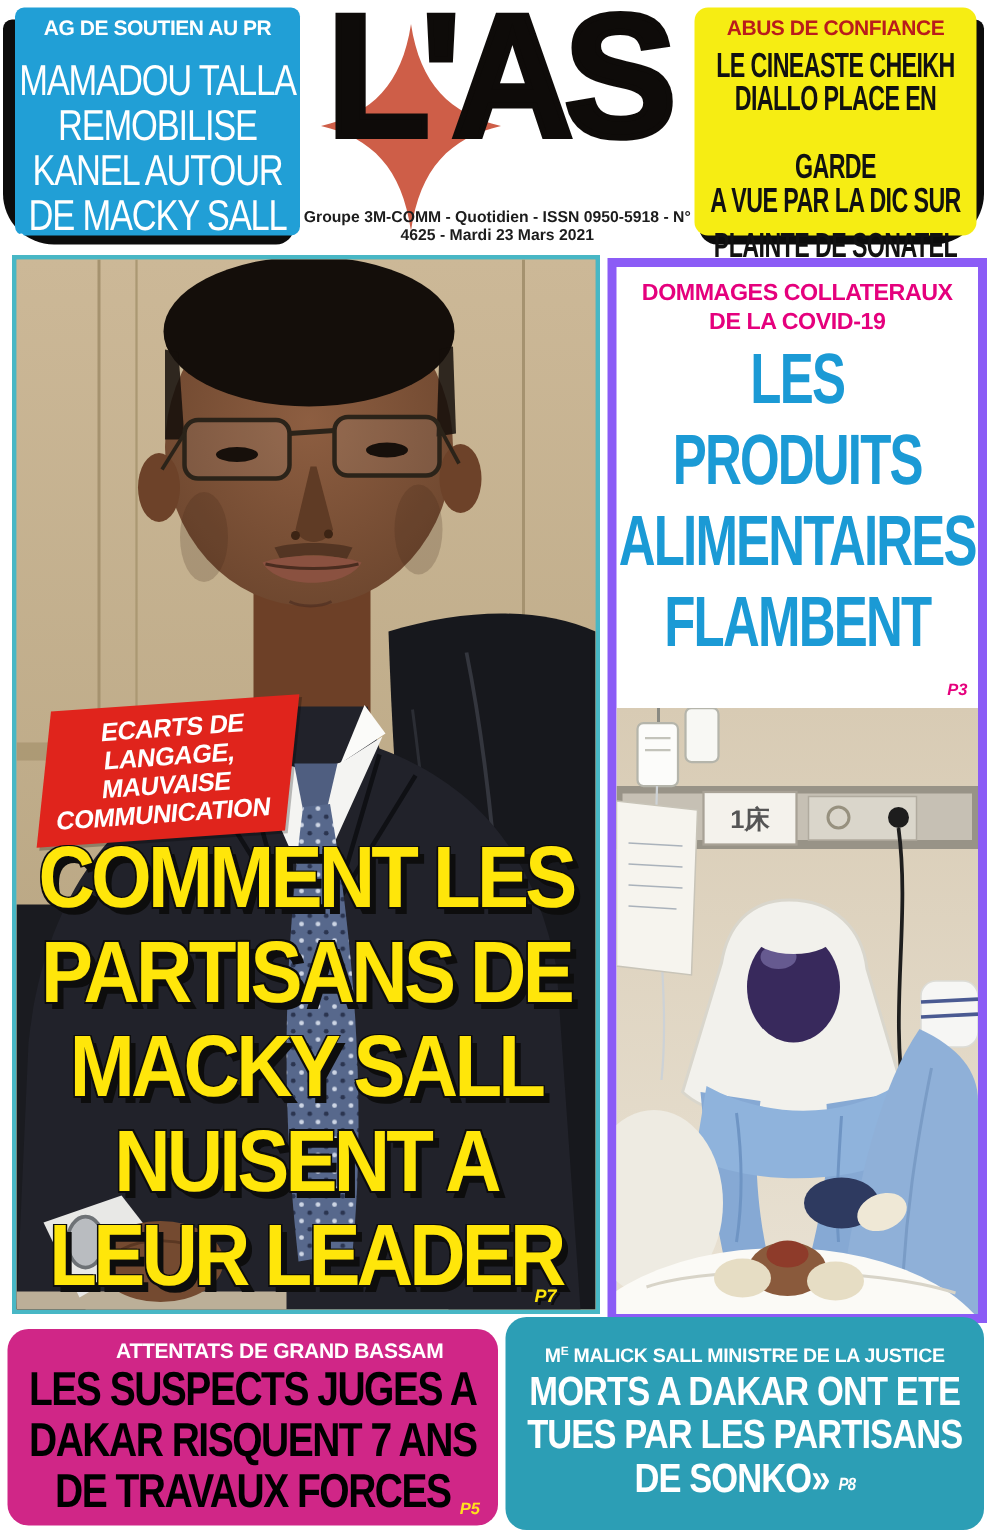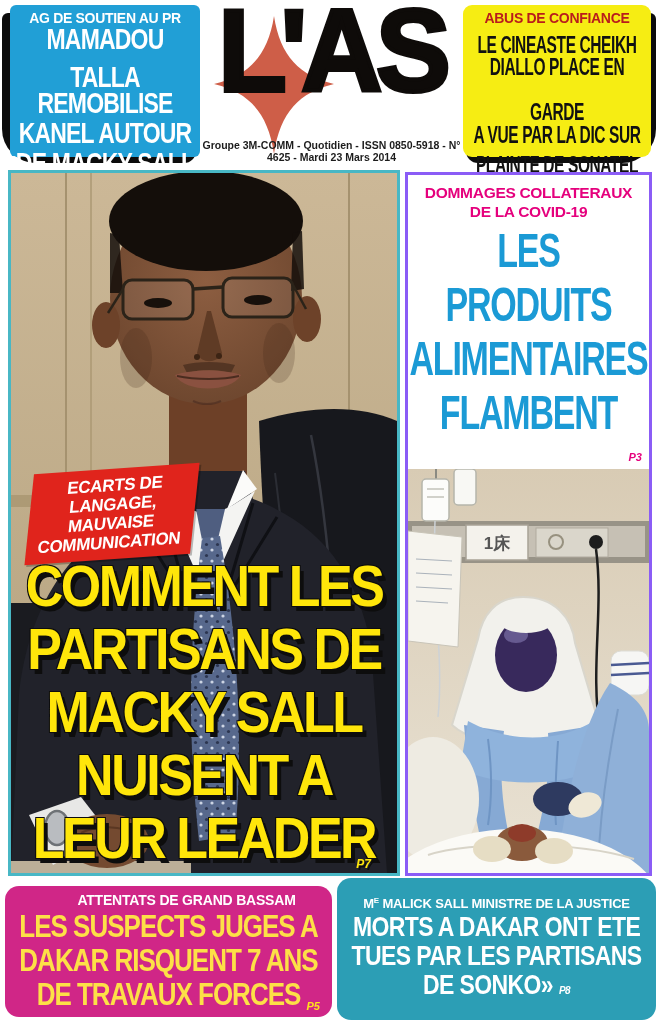--- a/index.html
+++ b/index.html
@@ -8,21 +8,21 @@
   .abs{position:absolute;}
   .ctr{text-align:center;}
   .ln{display:block;}
   .ln>span{display:inline-block;}
 
   
   .mh-left{left:2px;top:5px;width:196px;height:160px;}
   .swoosh-l{left:0;top:8px;width:194px;height:150px;background:#0c0c0c;border-radius:6px 6px 12px 34px;}
   .bluebox{left:8px;top:0;width:190px;height:152px;background:#219fd6;border-radius:6px;}
   .bluebox .kick{margin-top:5px;font-size:14px;font-weight:bold;color:#fff;letter-spacing:-.3px;}
-  .bluebox .hl{margin-top:2px;font-size:23px;line-height:30px;font-weight:bold;color:#fff;letter-spacing:-.8px;}
+  .bluebox .hl{margin-top:12px;font-size:23px;line-height:30px;font-weight:normal;color:#fff;letter-spacing:-.8px;}
   .bluebox .hl .ln>span{transform:scaleY(1.25);}
   .pref-9{left:3px;bottom:1px;color:#fff;font-size:9px;font-style:italic;font-weight:bold;}
 
   .logo-wrap{left:200px;top:2px;width:263px;height:164px;}
   .logo-diamond{left:14px;top:14px;width:120px;height:138px;}
   .logo-title{left:0;top:-16px;width:100%;text-align:center;font-size:112px;font-weight:bold;
               letter-spacing:-6px;color:#0e0b09;-webkit-text-stroke:4px #0e0b09;transform:scaleY(1.04);}
   .tagline{left:0;bottom:3px;width:100%;text-align:center;font-size:10.5px;font-weight:bold;color:#1c1c1c;}
 
   .mh-right{left:463px;top:5px;width:195px;height:160px;}
@@ -38,33 +38,33 @@
          transform:rotate(-4deg) skewX(-10deg);box-shadow:2px 2px 0 rgba(0,0,0,.25);}
   .badge .bl{font-size:17px;line-height:19px;font-weight:bold;color:#fff;text-align:center;letter-spacing:-.3px;}
   .main-hl{left:0;top:382px;width:100%;text-align:center;}
   .main-hl .ln{font-size:52px;line-height:63px;font-weight:bold;color:#ffe60a;letter-spacing:-2.5px;}
   .main-hl .ln>span{transform:scaleY(1.12);
       text-shadow:4px 4px 0 #0d0d0d,-1px -1px 0 #0d0d0d,1px -1px 0 #0d0d0d,-1px 1px 0 #0d0d0d;}
   .pref-7{right:26px;bottom:2px;color:#ffe60a;font-size:12px;font-weight:bold;font-style:italic;
           text-shadow:2px 2px 0 #0d0d0d;}
 
   
-  .covid-box{left:405px;top:172px;width:241px;height:698px;border:3px solid #8b5cf6;background:#fff;}
+  .covid-box{left:405px;top:172px;width:241px;height:698px;border:6px solid #8b5cf6;background:#fff;}
   .covid-kick{left:0;top:8px;width:100%;text-align:center;font-size:15.5px;line-height:19px;
               font-weight:bold;color:#e5007d;letter-spacing:-.3px;}
   .covid-hl{left:0;top:48px;width:100%;text-align:center;}
   .covid-hl .ln{font-size:34px;line-height:54px;font-weight:bold;color:#1b9ad5;letter-spacing:-1.2px;}
   .covid-hl .ln>span{transform:scaleY(1.4);}
   .pref-3{right:7px;top:276px;color:#e5007d;font-size:11px;font-weight:bold;font-style:italic;}
   .hosp{left:0;top:294px;width:241px;height:404px;}
 
   
   .bl-box{left:5px;top:886px;width:327px;height:131px;background:#d02687;border-radius:14px;}
   .bl-box .kick{margin-top:6px;font-size:14px;font-weight:bold;color:#fff;letter-spacing:-.2px;padding-left:36px;}
-  .bl-box .hl{margin-top:1px;font-size:26px;line-height:34px;font-weight:bold;color:#fde047;letter-spacing:-1px;}
+  .bl-box .hl{margin-top:1px;font-size:26px;line-height:34px;font-weight:bold;color:#000000;letter-spacing:-1px;}
   .bl-box .hl .ln>span{transform:scaleY(1.22);}
   .pref-5{right:12px;bottom:5px;color:#ffe11c;font-size:11px;font-weight:bold;font-style:italic;}
 
   .br-box{left:337px;top:878px;width:319px;height:142px;background:#2c9eb5;border-radius:14px;}
   .br-box .kick{margin-top:18px;font-size:13px;font-weight:bold;color:#fff;letter-spacing:-.2px;}
   .br-box .kick sup{font-size:8px;}
   .br-box .hl{margin-top:2px;font-size:23px;line-height:29px;font-weight:bold;color:#fff;letter-spacing:-.6px;}
   .br-box .hl .ln>span{transform:scaleY(1.18);}
   .pref-8{color:#fff;font-size:10px;font-weight:bold;font-style:italic;margin-left:6px;}
 </style>
@@ -85,21 +85,21 @@
       </div>
     </div>
     <span class="abs pref-9">P9</span>
   </div>
 
   <div class="abs logo-wrap">
     <svg class="abs logo-diamond" viewBox="0 0 120 138">
       <path d="M60,0 C66,40 86,60 120,68 C86,76 66,96 60,138 C54,96 34,76 0,68 C34,60 54,40 60,0 Z" fill="#ce5e48"></path>
     </svg>
     <div class="abs logo-title">L'AS</div>
-    <div class="abs tagline">Groupe 3M-COMM - Quotidien - ISSN 0850-5918 - N° 4625 - Mardi 23 Mars 2014</div>
+    <div class="abs tagline">Groupe 3M-COMM - Quotidien - ISSN 0950-5918 - N° 4625 - Mardi 23 Mars 2021</div>
   </div>
 
   <div class="abs mh-right">
     <div class="abs swoosh-r"></div>
     <div class="abs yellowbox ctr">
       <div class="kick">ABUS DE CONFIANCE</div>
       <div class="hl">
         <span class="ln"><span>LE CINEASTE CHEIKH</span></span>
         <span class="ln"><span>DIALLO PLACE EN GARDE</span></span>
         <span class="ln"><span>A VUE PAR LA DIC SUR</span></span>

